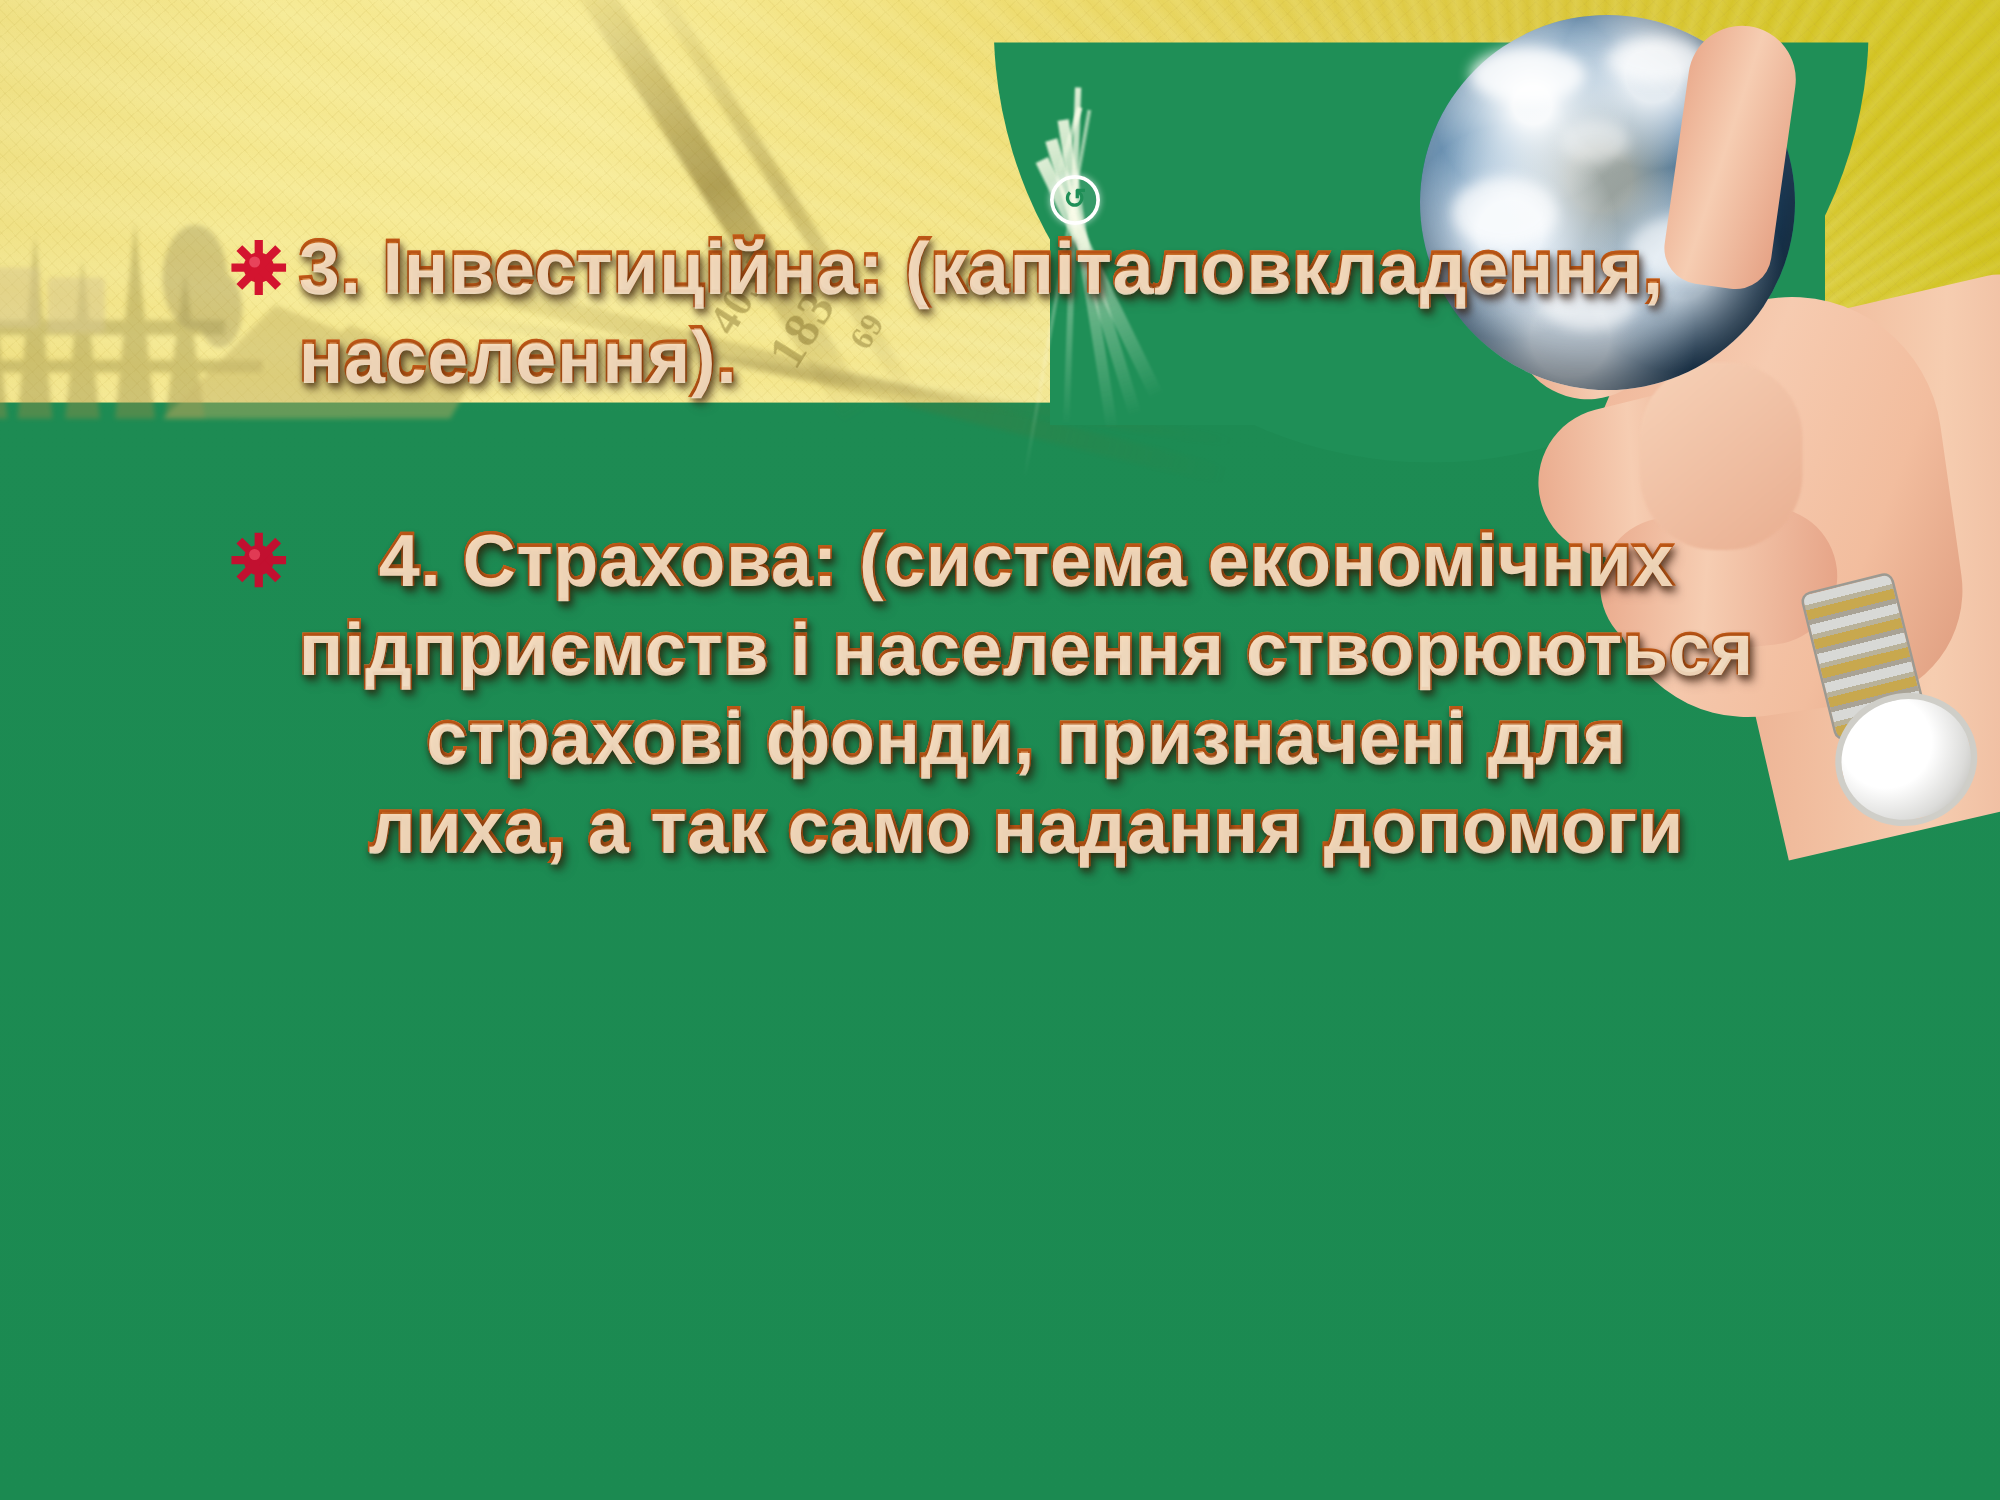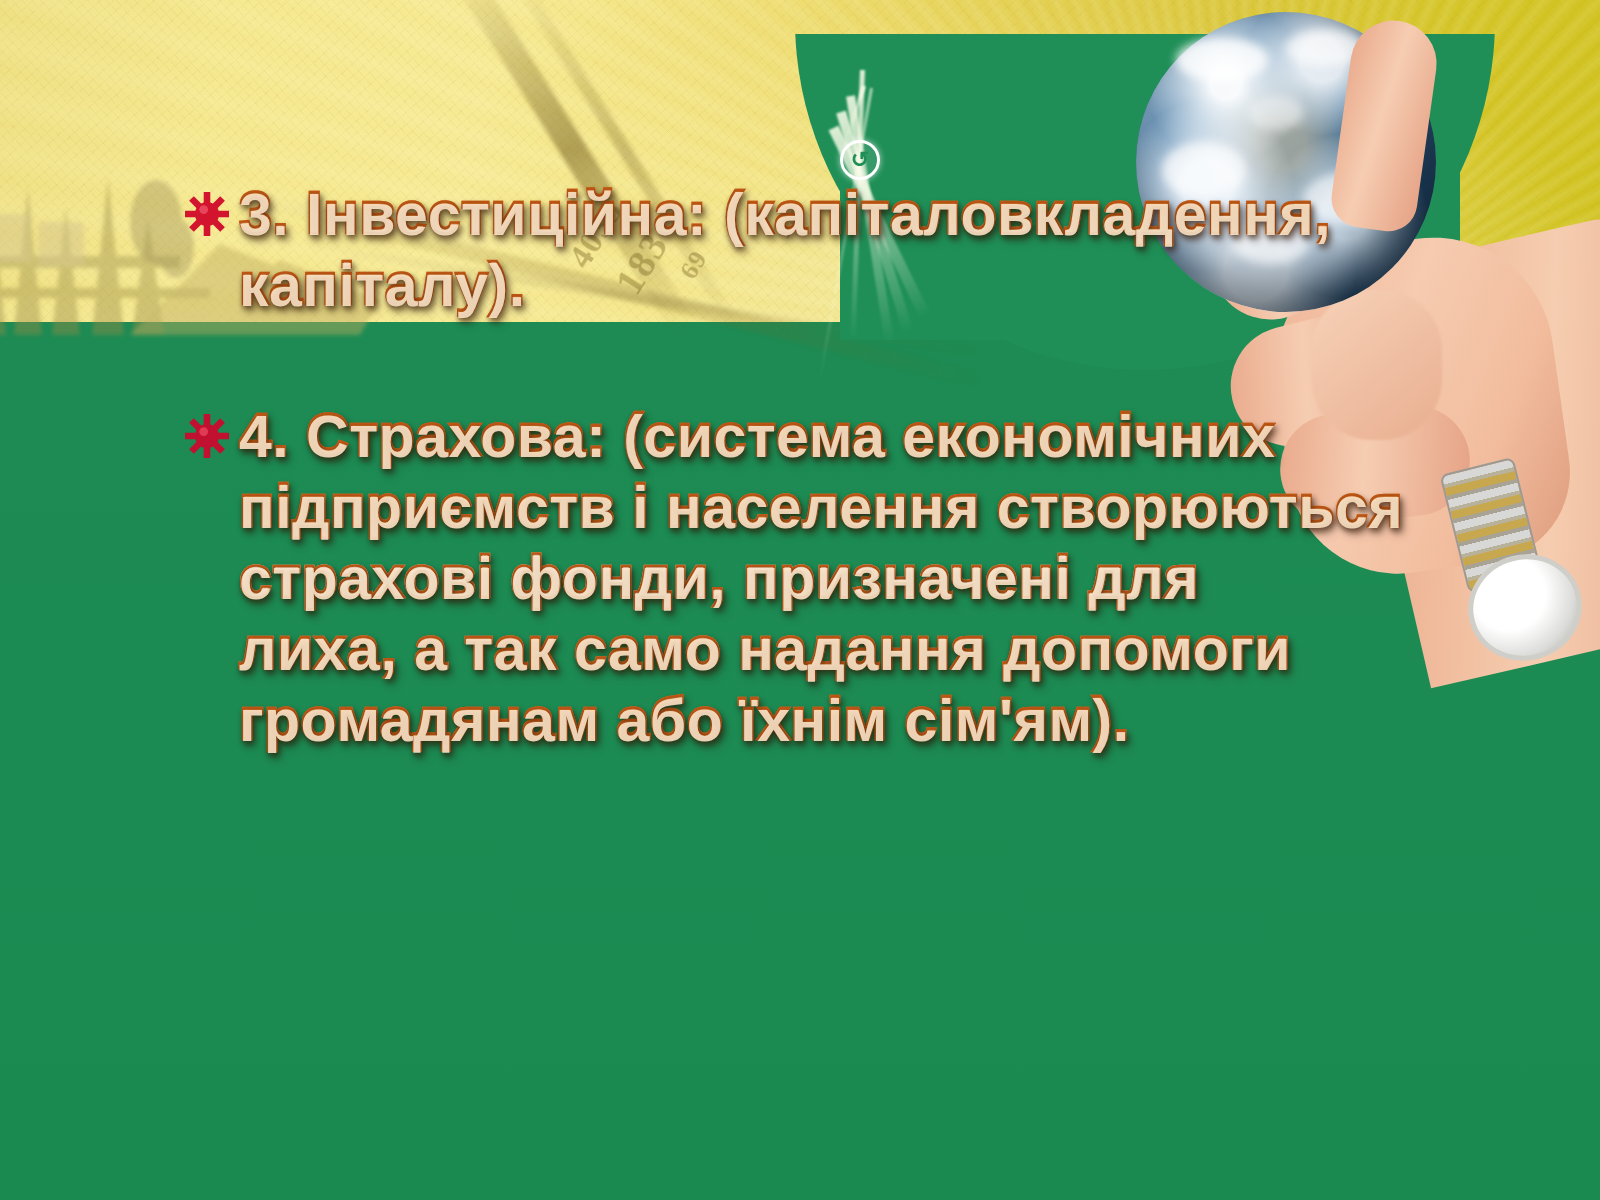--- a/index.html
+++ b/index.html
@@ -254,21 +254,21 @@
         3px 5px 7px rgba(40,20,0,.35);
     background: linear-gradient(to bottom,
         #d2661c 0%, #e8822f 18%, #f4a05a 34%,
         #fff0dd 50%, #f7b177 62%, #e8873a 78%, #d4651b 100%);
     -webkit-background-clip: text;
     background-clip: text;
     -webkit-text-fill-color: transparent;
     filter: drop-shadow(2px 4px 3px rgba(45,20,0,.45));
   }
   .blk-1 { left: 185px; top: 178px;  width: 1260px; }
-  .blk-2 { left: 185px; top: 400px;  width: 1240px; }
+  .blk-2 { left: 185px; top: 412px;  width: 1240px; text-align: center; }
 </style>
 </head>
 <body>
 
 <div id="slide">
 
   <div class="bg-green"></div>
 
   <div class="bg-gold">
     <div class="gold-weave"></div>
@@ -358,21 +358,21 @@
             <line x1="20" y1="3" x2="20" y2="37"></line>
             <line x1="3" y1="20" x2="37" y2="20"></line>
             <line x1="8" y1="8" x2="32" y2="32"></line>
             <line x1="32" y1="8" x2="8" y2="32"></line>
           </g>
         </g>
         <circle cx="17" cy="16" r="4" fill="#ee5066" opacity=".8"></circle>
       </svg>
       <div class="wa">
         <div>3. Інвестиційна: (капіталовкладення,</div>
-        <div>капіталу).</div>
+        <div>населення).</div>
       </div>
     </div>
 
     <div class="bullet-row blk-2">
       <svg class="bullet-mark" viewBox="0 0 40 40">
         <g fill="#c21030">
           <circle cx="20" cy="20" r="11"></circle>
           <g stroke="#c21030" stroke-width="6" stroke-linecap="square">
             <line x1="20" y1="3" x2="20" y2="37"></line>
             <line x1="3" y1="20" x2="37" y2="20"></line>
@@ -380,18 +380,17 @@
             <line x1="32" y1="8" x2="8" y2="32"></line>
           </g>
         </g>
         <circle cx="17" cy="16" r="4" fill="#e8455e" opacity=".8"></circle>
       </svg>
       <div class="wa">
         <div>4. Страхова: (система економічних</div>
         <div>підприємств і населення створюються</div>
         <div>страхові фонди, призначені для</div>
         <div>лиха, а так само надання допомоги</div>
-        <div>громадянам або їхнім сім'ям).</div>
       </div>
     </div>
 
   </div>
 </div>
 
 </body></html>

